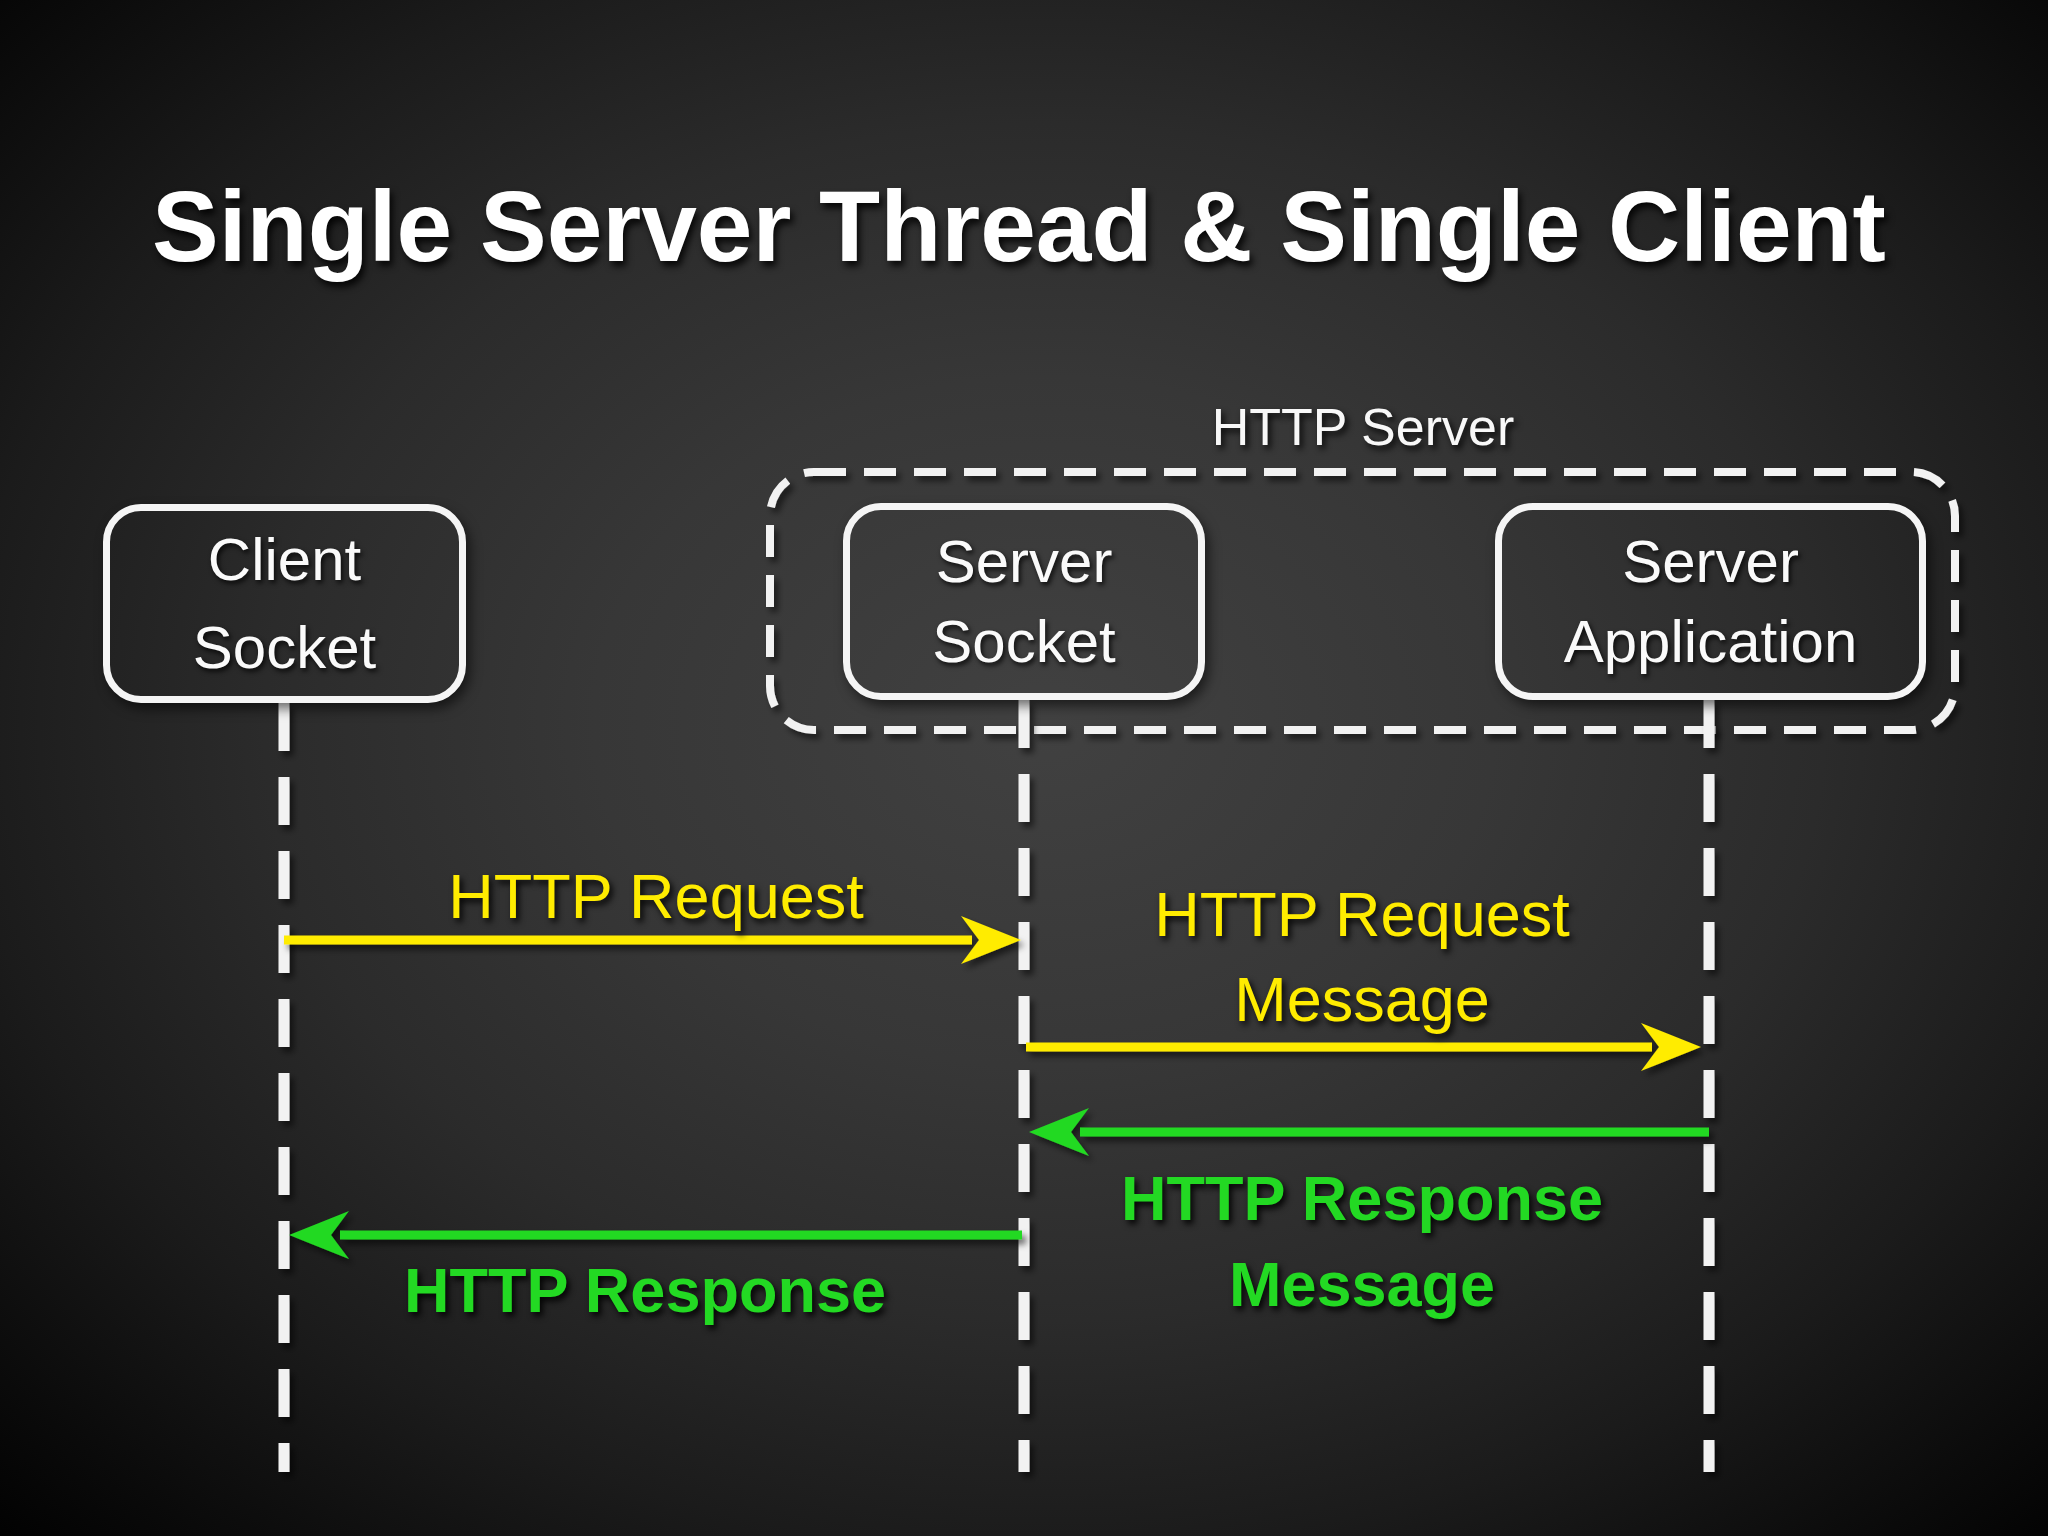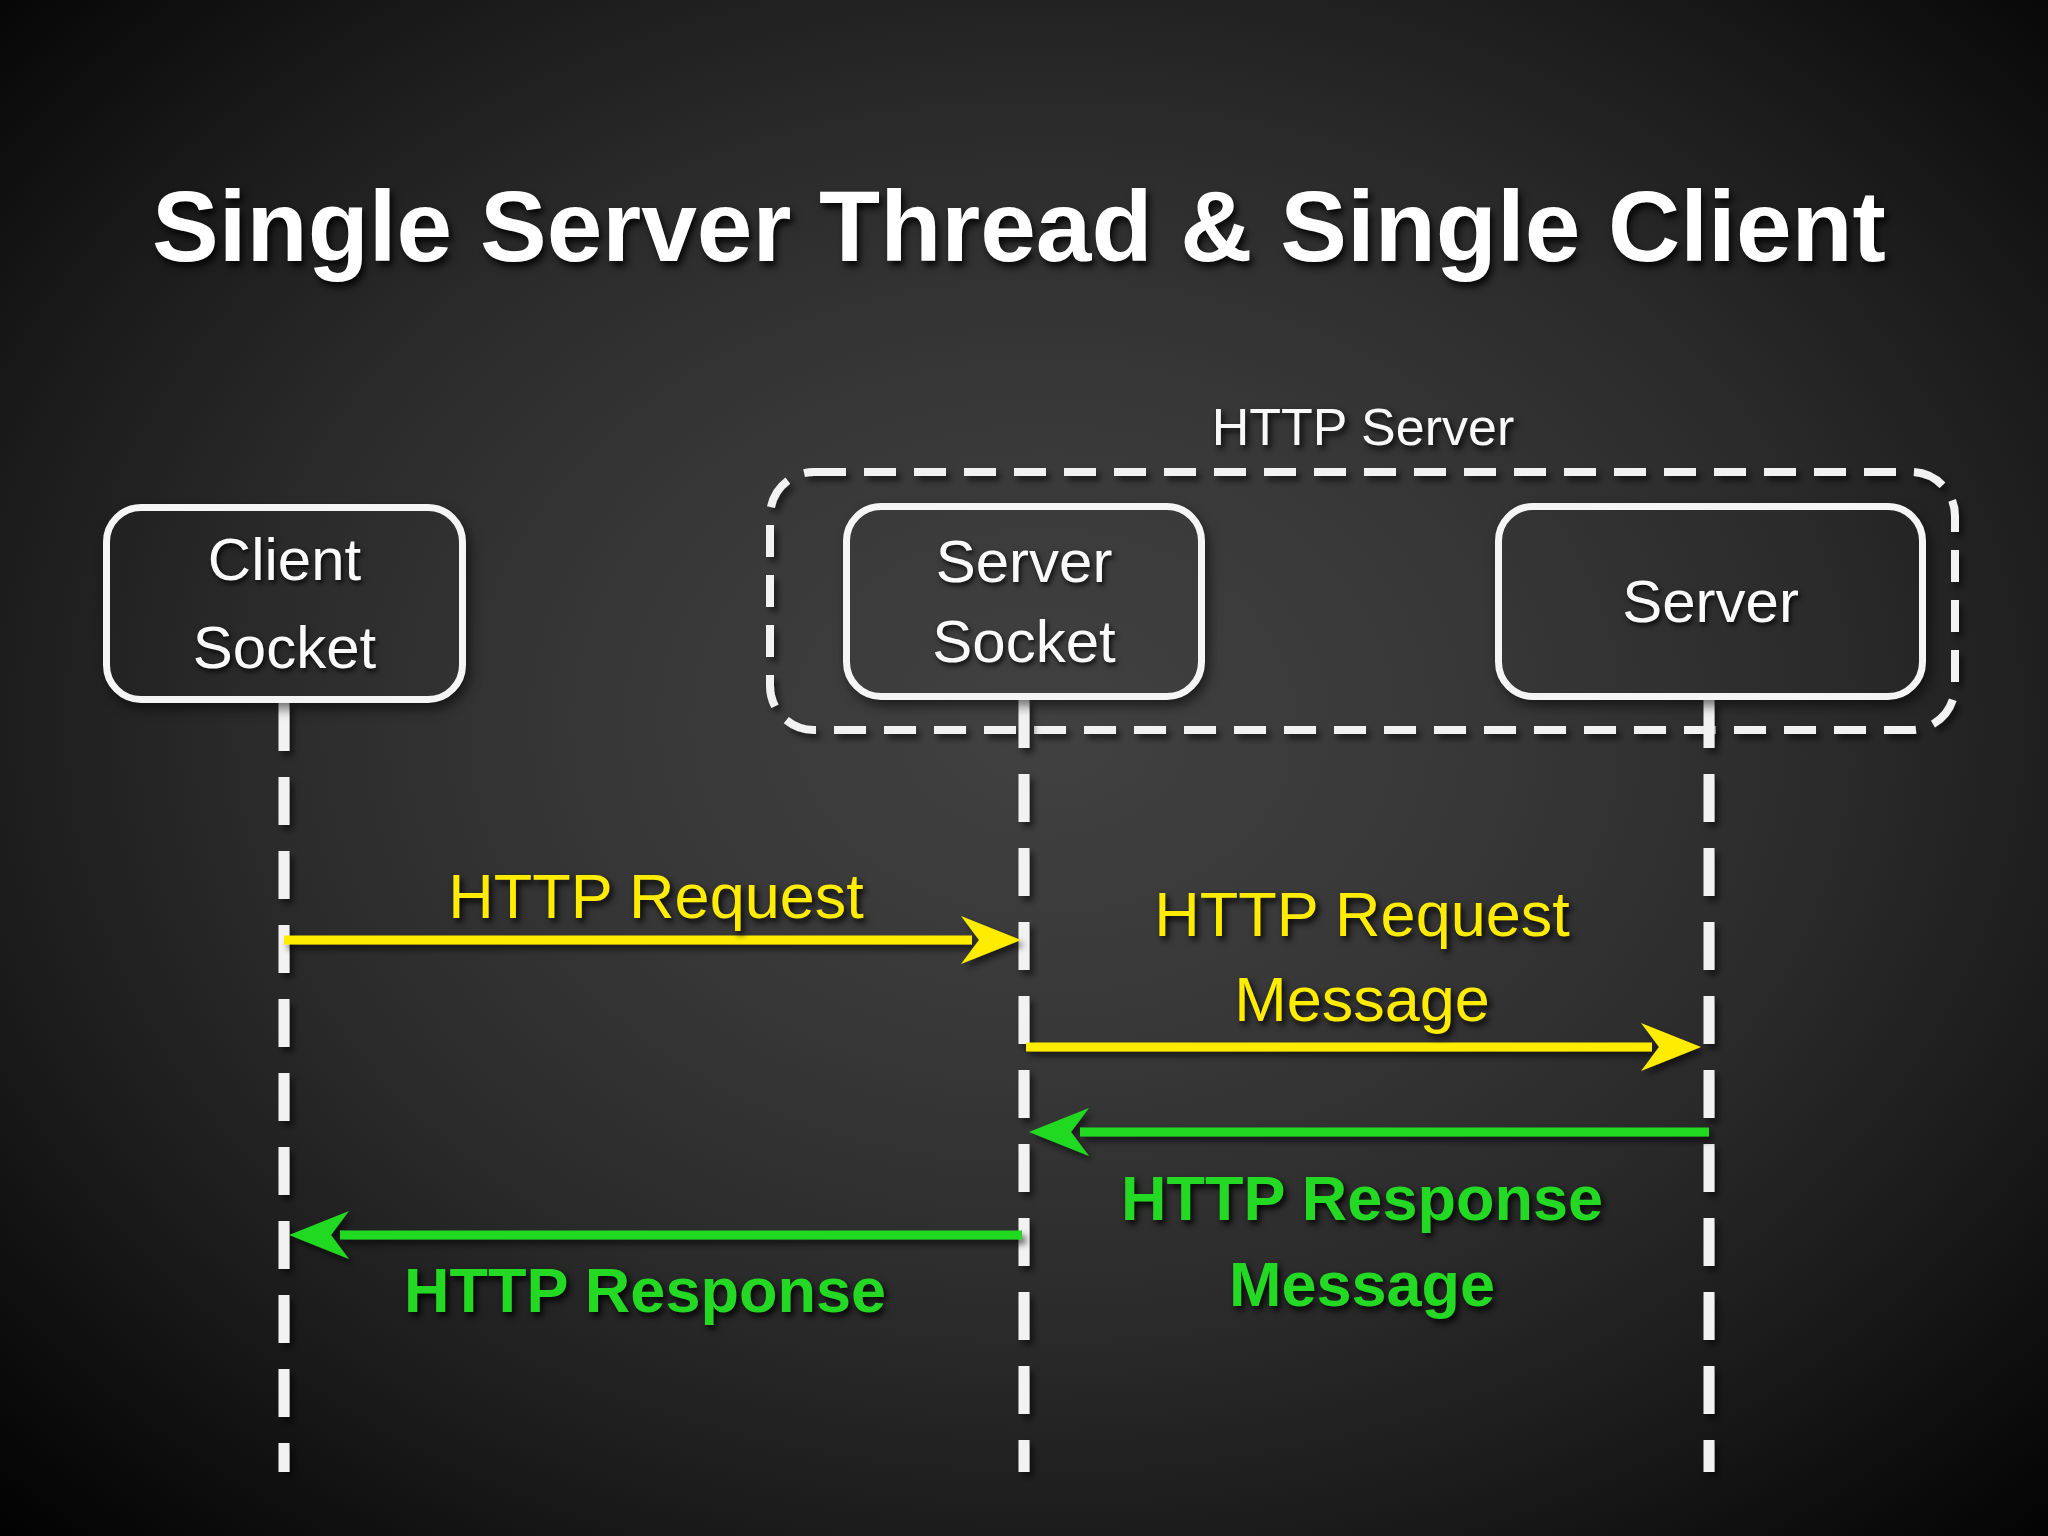--- a/index.html
+++ b/index.html
@@ -108,20 +108,21 @@
     <span>Socket</span>
   </div>
 
   <div class="actor-box box-server-socket">
     <span>Server</span>
     <span>Socket</span>
   </div>
 
   <div class="actor-box box-server-app">
     <span>Server</span>
+    <span>Application</span>
   </div>
 
   <div class="msg-label msg-yellow lbl-http-request">HTTP Request</div>
 
   <div class="msg-label msg-yellow lbl-http-request-message">
     <div>HTTP Request</div>
     <div>Message</div>
   </div>
 
   <div class="msg-label msg-green lbl-http-response-message">

